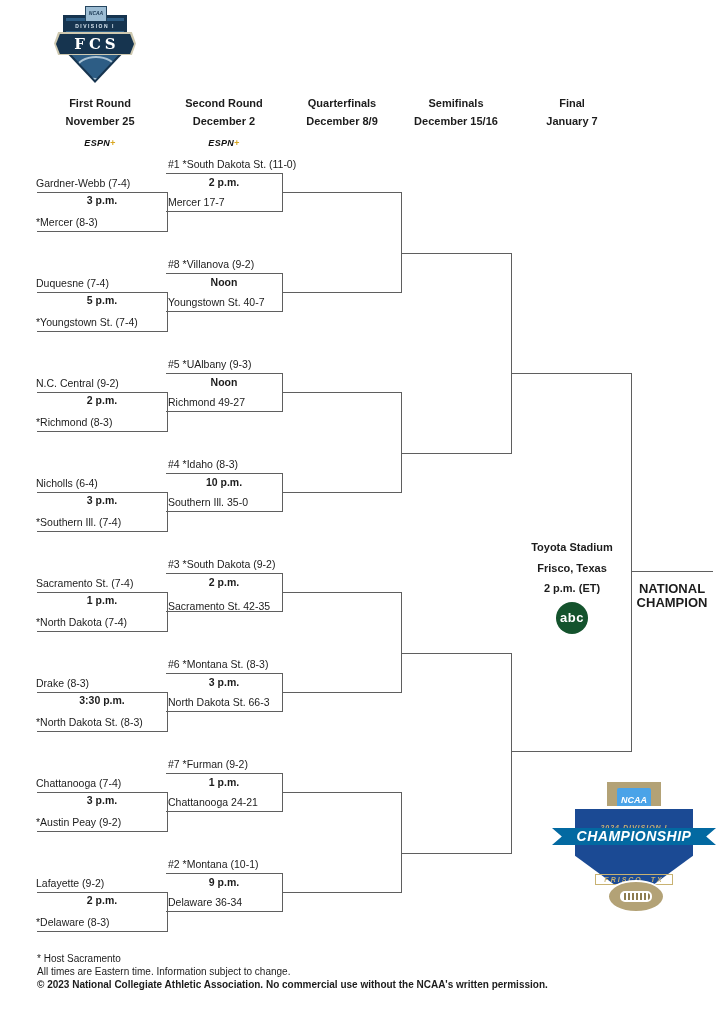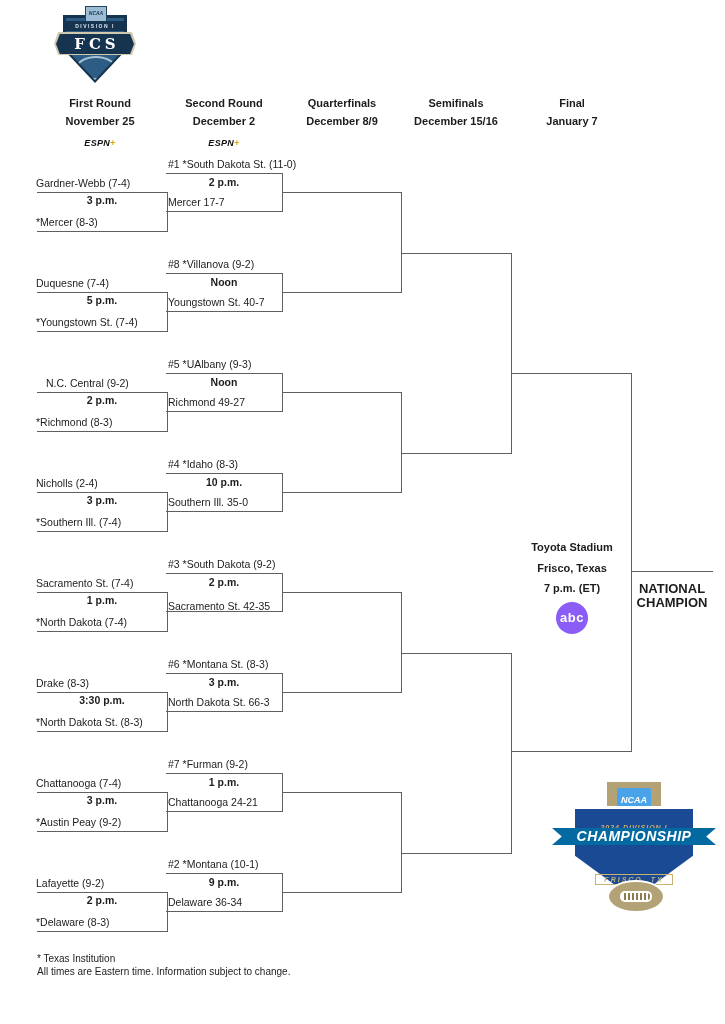--- a/index.html
+++ b/index.html
@@ -9,21 +9,21 @@
   .h{height:1px;}
   .v{width:1px;}
   .t{position:absolute;font-size:10.5px;line-height:13px;height:13px;white-space:nowrap;color:#1c1c1c;}
   .tc{text-align:center;}
   .b{font-weight:bold;}
   .hdr{position:absolute;font-size:11px;font-weight:bold;text-align:center;white-space:nowrap;}
   .title{position:absolute;left:146px;top:26px;font-size:21px;font-weight:bold;letter-spacing:-0.2px;white-space:nowrap;}
   .espn{position:absolute;top:138px;width:60px;text-align:center;font-size:9px;font-weight:900;font-style:italic;letter-spacing:0.3px;color:#111;}
   .espn .plus{color:#d9a620;font-weight:900;}
   .finfo{position:absolute;left:507px;width:130px;text-align:center;font-size:11px;font-weight:bold;white-space:nowrap;height:14px;line-height:14px;}
-  .abc{position:absolute;left:556px;top:602px;width:32px;height:32px;border-radius:50%;background:#8b5cf6;
+  .abc{position:absolute;left:556px;top:602px;width:32px;height:32px;border-radius:50%;background:#14532d;
        color:#fff;font-size:13px;font-weight:900;text-align:center;line-height:32px;letter-spacing:0.5px;}
   .champlbl{position:absolute;left:633px;width:78px;text-align:center;font-size:13px;font-weight:bold;height:13px;line-height:13px;}
   .foot{position:absolute;left:37px;font-size:10px;height:12px;line-height:12px;white-space:nowrap;}
   
   #fcslogo{position:absolute;left:50px;top:5px;width:90px;height:85px;}
   #fcslogo .sh-out{position:absolute;left:13px;top:10px;width:64px;height:68px;background:#16344f;
        clip-path:polygon(0 0,100% 0,100% 50%,50% 100%,0 50%);}
   #fcslogo .sh-in{position:absolute;left:16px;top:13px;width:58px;height:62px;background:#2d5d85;
        clip-path:polygon(0 0,100% 0,100% 50%,50% 100%,0 50%);}
   #fcslogo .fb{position:absolute;left:10px;top:38px;width:36px;height:20px;border:2px solid #a9c2d4;border-radius:50%;}
@@ -99,28 +99,28 @@
   <div class="ln h" style="left:37px;top:231px;width:130px;"></div>
   <div class="ln v" style="left:167px;top:192px;height:40px;"></div>
 
   <span class="t" style="left:36px;top:277px;">Duquesne (7-4)</span>
   <span class="t tc b" style="left:37px;top:294px;width:130px;">5 p.m.</span>
   <span class="t" style="left:36px;top:316px;">*Youngstown St. (7-4)</span>
   <div class="ln h" style="left:37px;top:292px;width:130px;"></div>
   <div class="ln h" style="left:37px;top:331px;width:130px;"></div>
   <div class="ln v" style="left:167px;top:292px;height:40px;"></div>
 
-  <span class="t" style="left:36px;top:377px;margin-left:10px;">N.C. Central (9-2)</span>
+  <span class="t" style="left:36px;top:377px;">N.C. Central (9-2)</span>
   <span class="t tc b" style="left:37px;top:394px;width:130px;">2 p.m.</span>
   <span class="t" style="left:36px;top:416px;">*Richmond (8-3)</span>
   <div class="ln h" style="left:37px;top:392px;width:130px;"></div>
   <div class="ln h" style="left:37px;top:431px;width:130px;"></div>
   <div class="ln v" style="left:167px;top:392px;height:40px;"></div>
 
-  <span class="t" style="left:36px;top:477px;">Nicholls (2-4)</span>
+  <span class="t" style="left:36px;top:477px;">Nicholls (6-4)</span>
   <span class="t tc b" style="left:37px;top:494px;width:130px;">3 p.m.</span>
   <span class="t" style="left:36px;top:516px;">*Southern Ill. (7-4)</span>
   <div class="ln h" style="left:37px;top:492px;width:130px;"></div>
   <div class="ln h" style="left:37px;top:531px;width:130px;"></div>
   <div class="ln v" style="left:167px;top:492px;height:40px;"></div>
 
   <span class="t" style="left:36px;top:577px;">Sacramento St. (7-4)</span>
   <span class="t tc b" style="left:37px;top:594px;width:130px;">1 p.m.</span>
   <span class="t" style="left:36px;top:616px;">*North Dakota (7-4)</span>
   <div class="ln h" style="left:37px;top:592px;width:130px;"></div>
@@ -224,35 +224,36 @@
   <div class="ln v" style="left:511px;top:253px;height:201px;"></div>
   <div class="ln h" style="left:512px;top:373px;width:119px;"></div>
   <div class="ln v" style="left:511px;top:653px;height:201px;"></div>
   <div class="ln h" style="left:512px;top:751px;width:119px;"></div>
 
   <div class="ln v" style="left:631px;top:373px;height:379px;"></div>
   <div class="ln h" style="left:631px;top:571px;width:82px;"></div>
 
   <div class="finfo" style="top:540px;">Toyota Stadium</div>
   <div class="finfo" style="top:561px;">Frisco, Texas</div>
-  <div class="finfo" style="top:581px;">7 p.m. (ET)</div>
+  <div class="finfo" style="top:581px;">2 p.m. (ET)</div>
   <div class="abc">abc</div>
   <div class="champlbl" style="top:582px;">NATIONAL</div>
   <div class="champlbl" style="top:596px;">CHAMPION</div>
 
   <div id="champlogo">
     <div class="ribbon"></div>
     <div class="ncaa-sq">NCAA</div>
     <div class="shield-w"></div>
     <div class="shield-b"></div>
     <div class="divtxt">2024 DIVISION I</div>
     <div class="ftxt">CHAMPION</div>
     <div class="band">CHAMPIONSHIP</div>
     <div class="frisco-wrap"><span class="frisco">FRISCO, TX</span></div>
     <div class="football">
         <div class="laces"></div>
       </div>
   </div>
 
-  <div class="foot" style="top:953px;">* Texas Institution</div>
+  <div class="foot" style="top:953px;">* Host Sacramento</div>
   <div class="foot" style="top:966px;">All times are Eastern time. Information subject to change.</div>
+  <div class="foot b" style="top:979px;">© 2023 National Collegiate Athletic Association.  No commercial use without the NCAA's written permission.</div>
 
 </div>
 
 </body></html>

